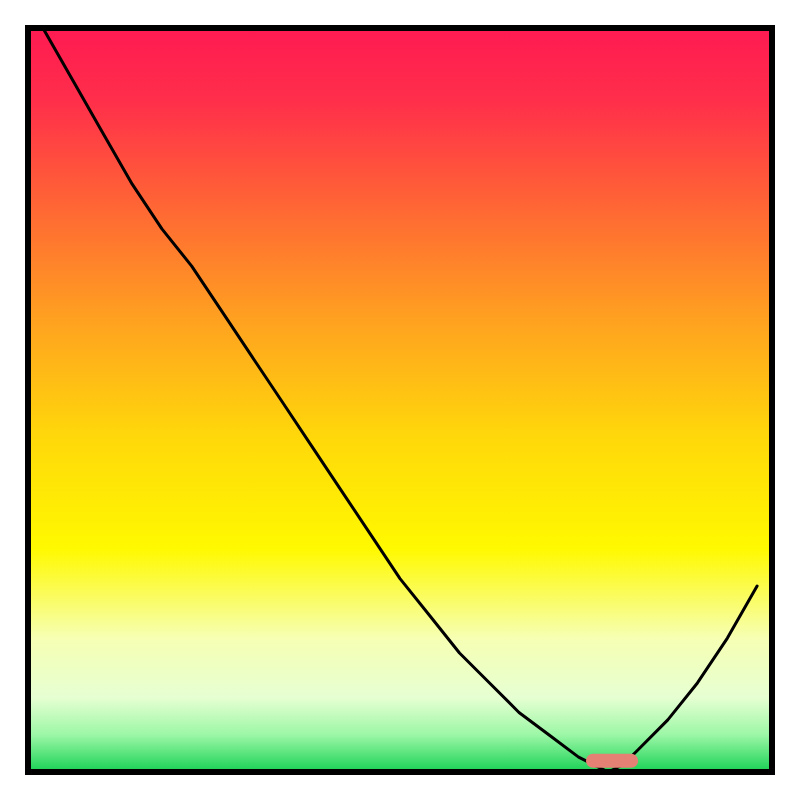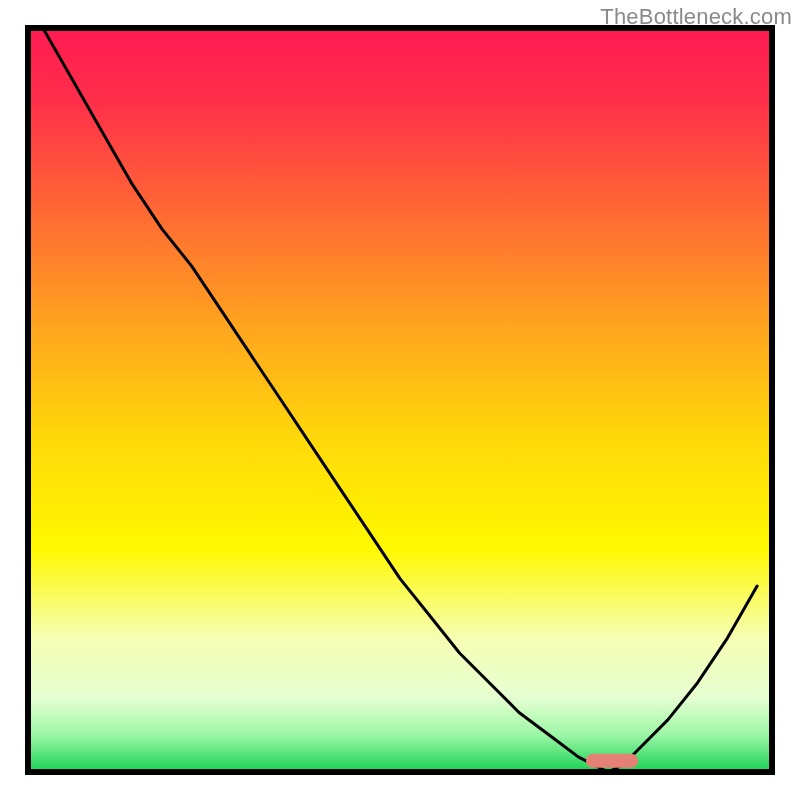--- a/index.html
+++ b/index.html
@@ -27,21 +27,20 @@
     z-index: 10;
   }
   svg {
     display: block;
   }
 </style>
 </head>
 <body>
 
 <div class="container">
-  <div class="watermark">TheBottleneck.com</div>
   <svg id="chart-svg" width="800" height="800" viewBox="0 0 800 800">
     <defs>
       <linearGradient id="bg-grad" x1="0" y1="0" x2="0" y2="1">
           <stop offset="0.0%" stop-color="#ff1a52"></stop>
           <stop offset="10.0%" stop-color="#ff2f4a"></stop>
           <stop offset="25.0%" stop-color="#ff6a33"></stop>
           <stop offset="40.0%" stop-color="#ffa41f"></stop>
           <stop offset="55.0%" stop-color="#ffd80a"></stop>
           <stop offset="70.0%" stop-color="#fff900"></stop>
           <stop offset="82.0%" stop-color="#f6ffb3"></stop>

